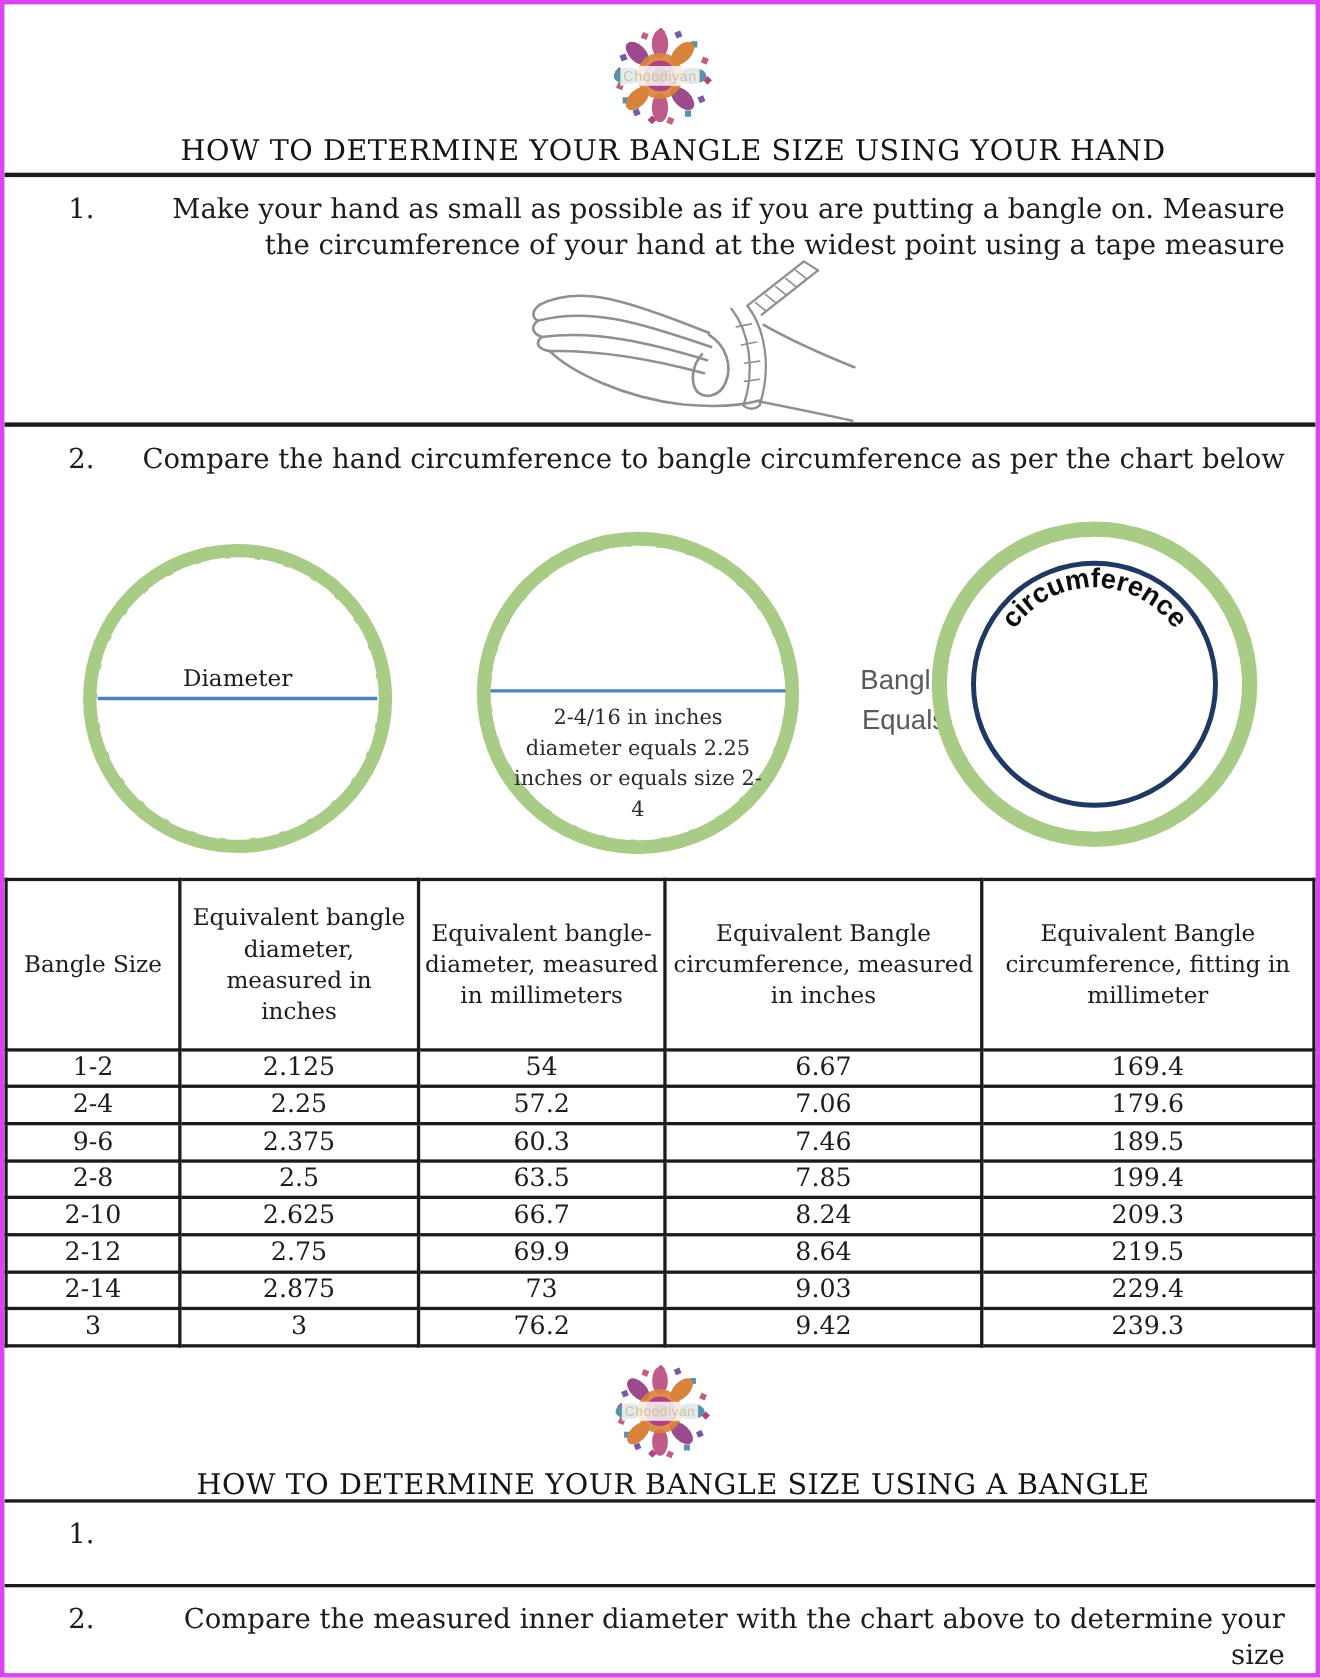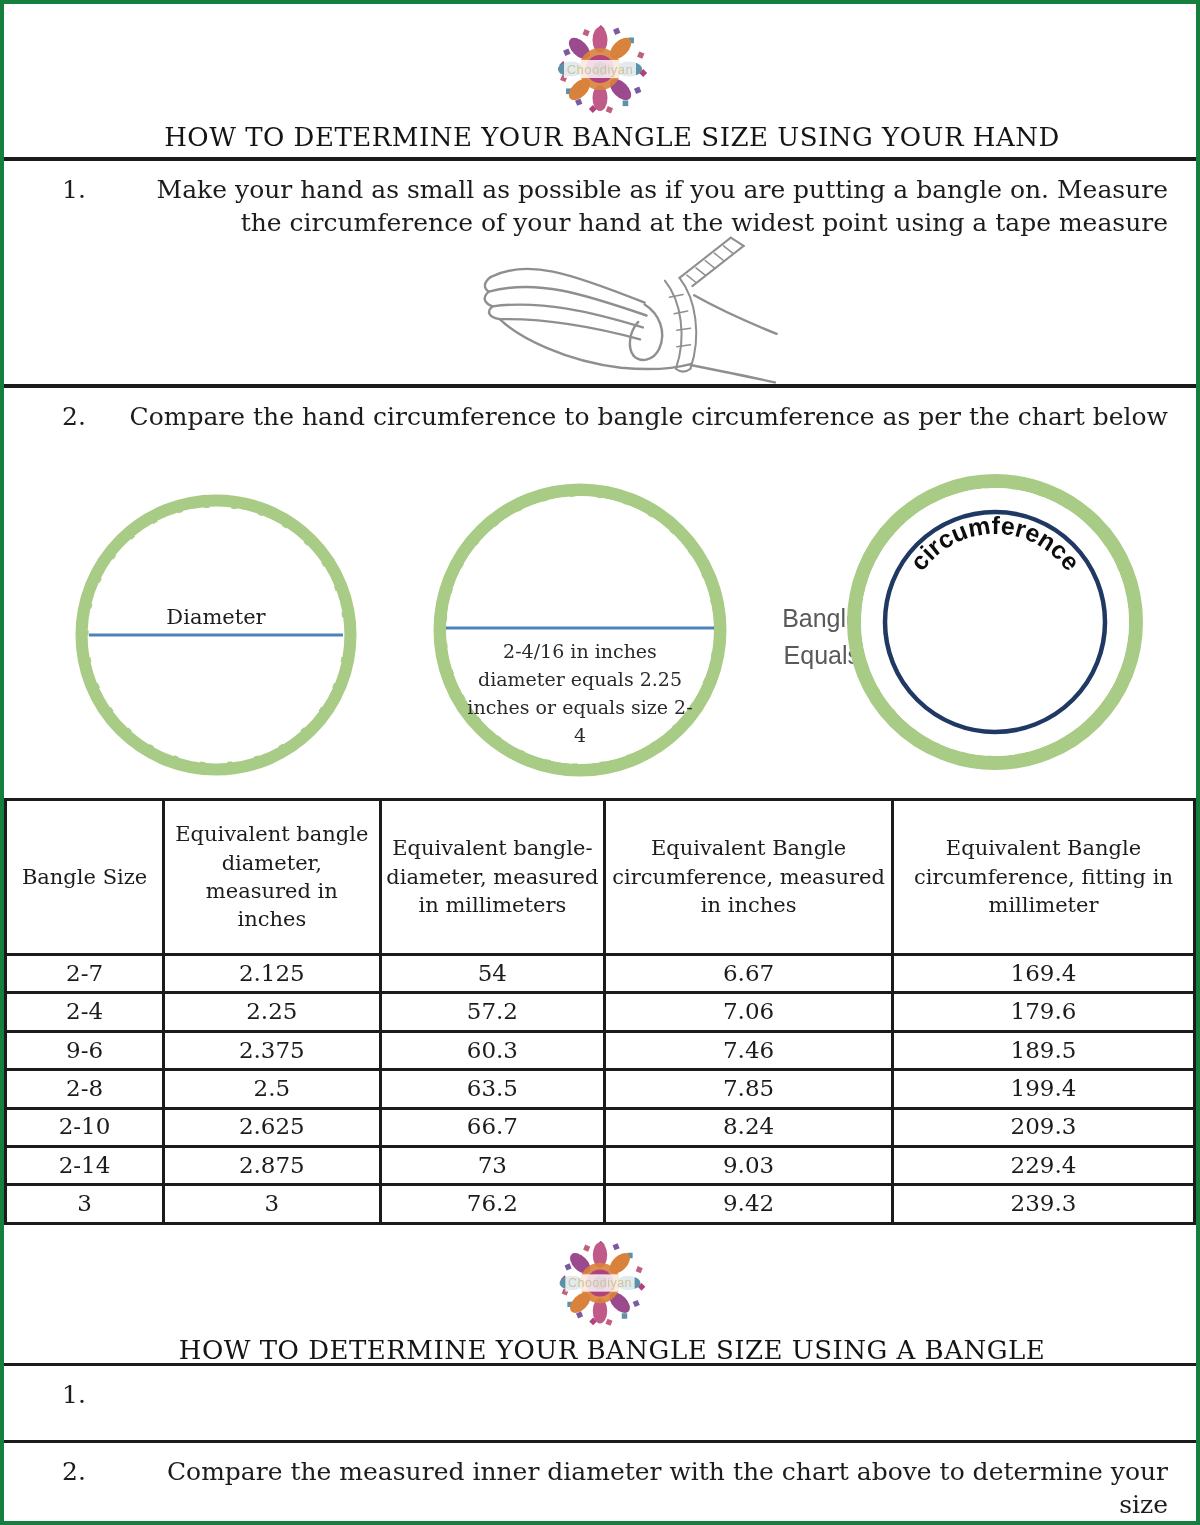--- a/index.html
+++ b/index.html
@@ -7,21 +7,21 @@
     background:#e8e8e8;
     font-family:"DejaVu Serif","Liberation Serif",serif;
     color:#1c1c1c;
     -webkit-font-smoothing:antialiased;
   }
   .page {
     position:relative;
     width:1200px; height:1525px;
     margin:0 auto;
     background:#ffffff;
-    border:4px solid #15803d;
+    border:4px solid #d946ef;
     display:flex; flex-direction:column;
     overflow:hidden;
   }
   .sec { position:relative; width:100%; }
   .sec-title   { height:159px; border-bottom:4px solid #1b1b1b; text-align:center; }
   .sec-hand    { height:229px; border-bottom:4px solid #1b1b1b; }
   .sec-circles { height:415px; }
   .sec-table   { height:432px; }
   .sec-logo2   { height:141px; border-bottom:3px solid #1b1b1b; text-align:center; }
   .sec-bstep1  { height:78px;  border-bottom:3px solid #1b1b1b; }
@@ -213,21 +213,21 @@
         <tr>
             <th>Bangle Size</th>
             <th>Equivalent bangle diameter, measured in inches</th>
             <th>Equivalent bangle- diameter, measured in millimeters</th>
             <th>Equivalent Bangle circumference, measured in inches</th>
             <th>Equivalent Bangle circumference, fitting in millimeter</th>
           </tr>
       </thead>
       <tbody>
           <tr>
-            <td>2-7</td>
+            <td>1-2</td>
             <td>2.125</td>
             <td>54</td>
             <td>6.67</td>
             <td>169.4</td>
           </tr>
           <tr>
             <td>2-4</td>
             <td>2.25</td>
             <td>57.2</td>
             <td>7.06</td>
@@ -246,20 +246,27 @@
             <td>63.5</td>
             <td>7.85</td>
             <td>199.4</td>
           </tr>
           <tr>
             <td>2-10</td>
             <td>2.625</td>
             <td>66.7</td>
             <td>8.24</td>
             <td>209.3</td>
+          </tr>
+          <tr>
+            <td>2-12</td>
+            <td>2.75</td>
+            <td>69.9</td>
+            <td>8.64</td>
+            <td>219.5</td>
           </tr>
           <tr>
             <td>2-14</td>
             <td>2.875</td>
             <td>73</td>
             <td>9.03</td>
             <td>229.4</td>
           </tr>
           <tr>
             <td>3</td>

